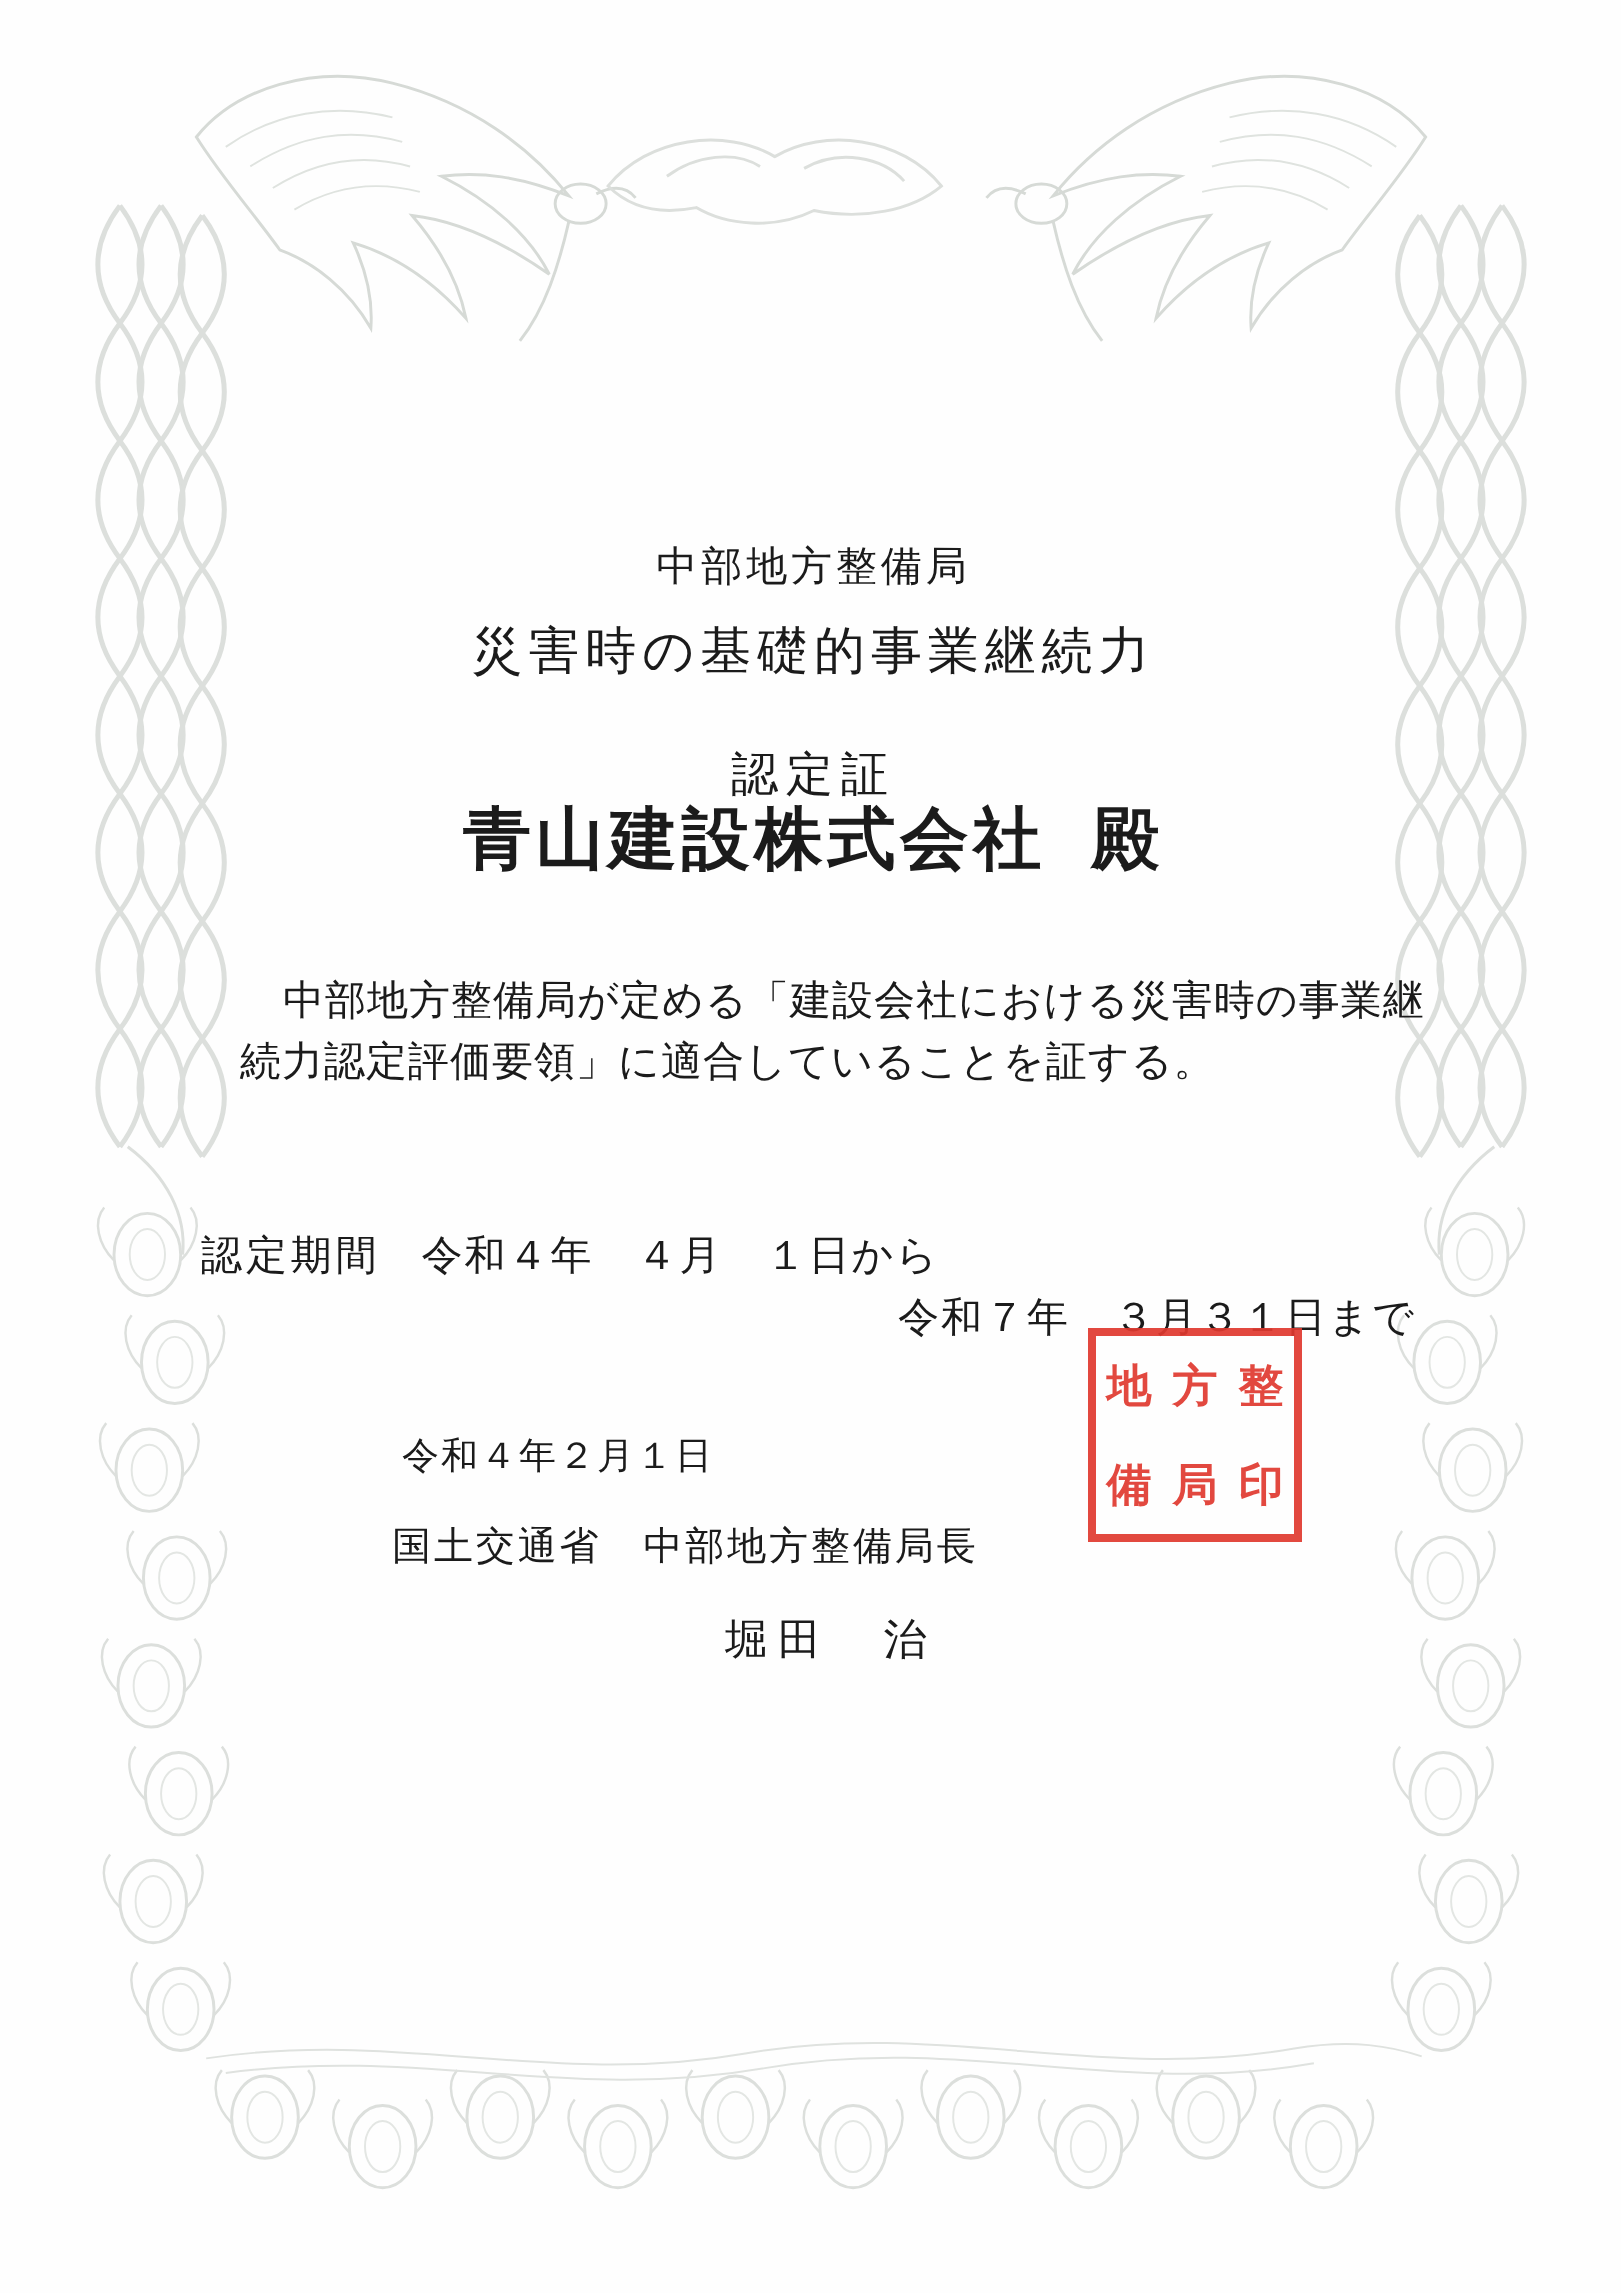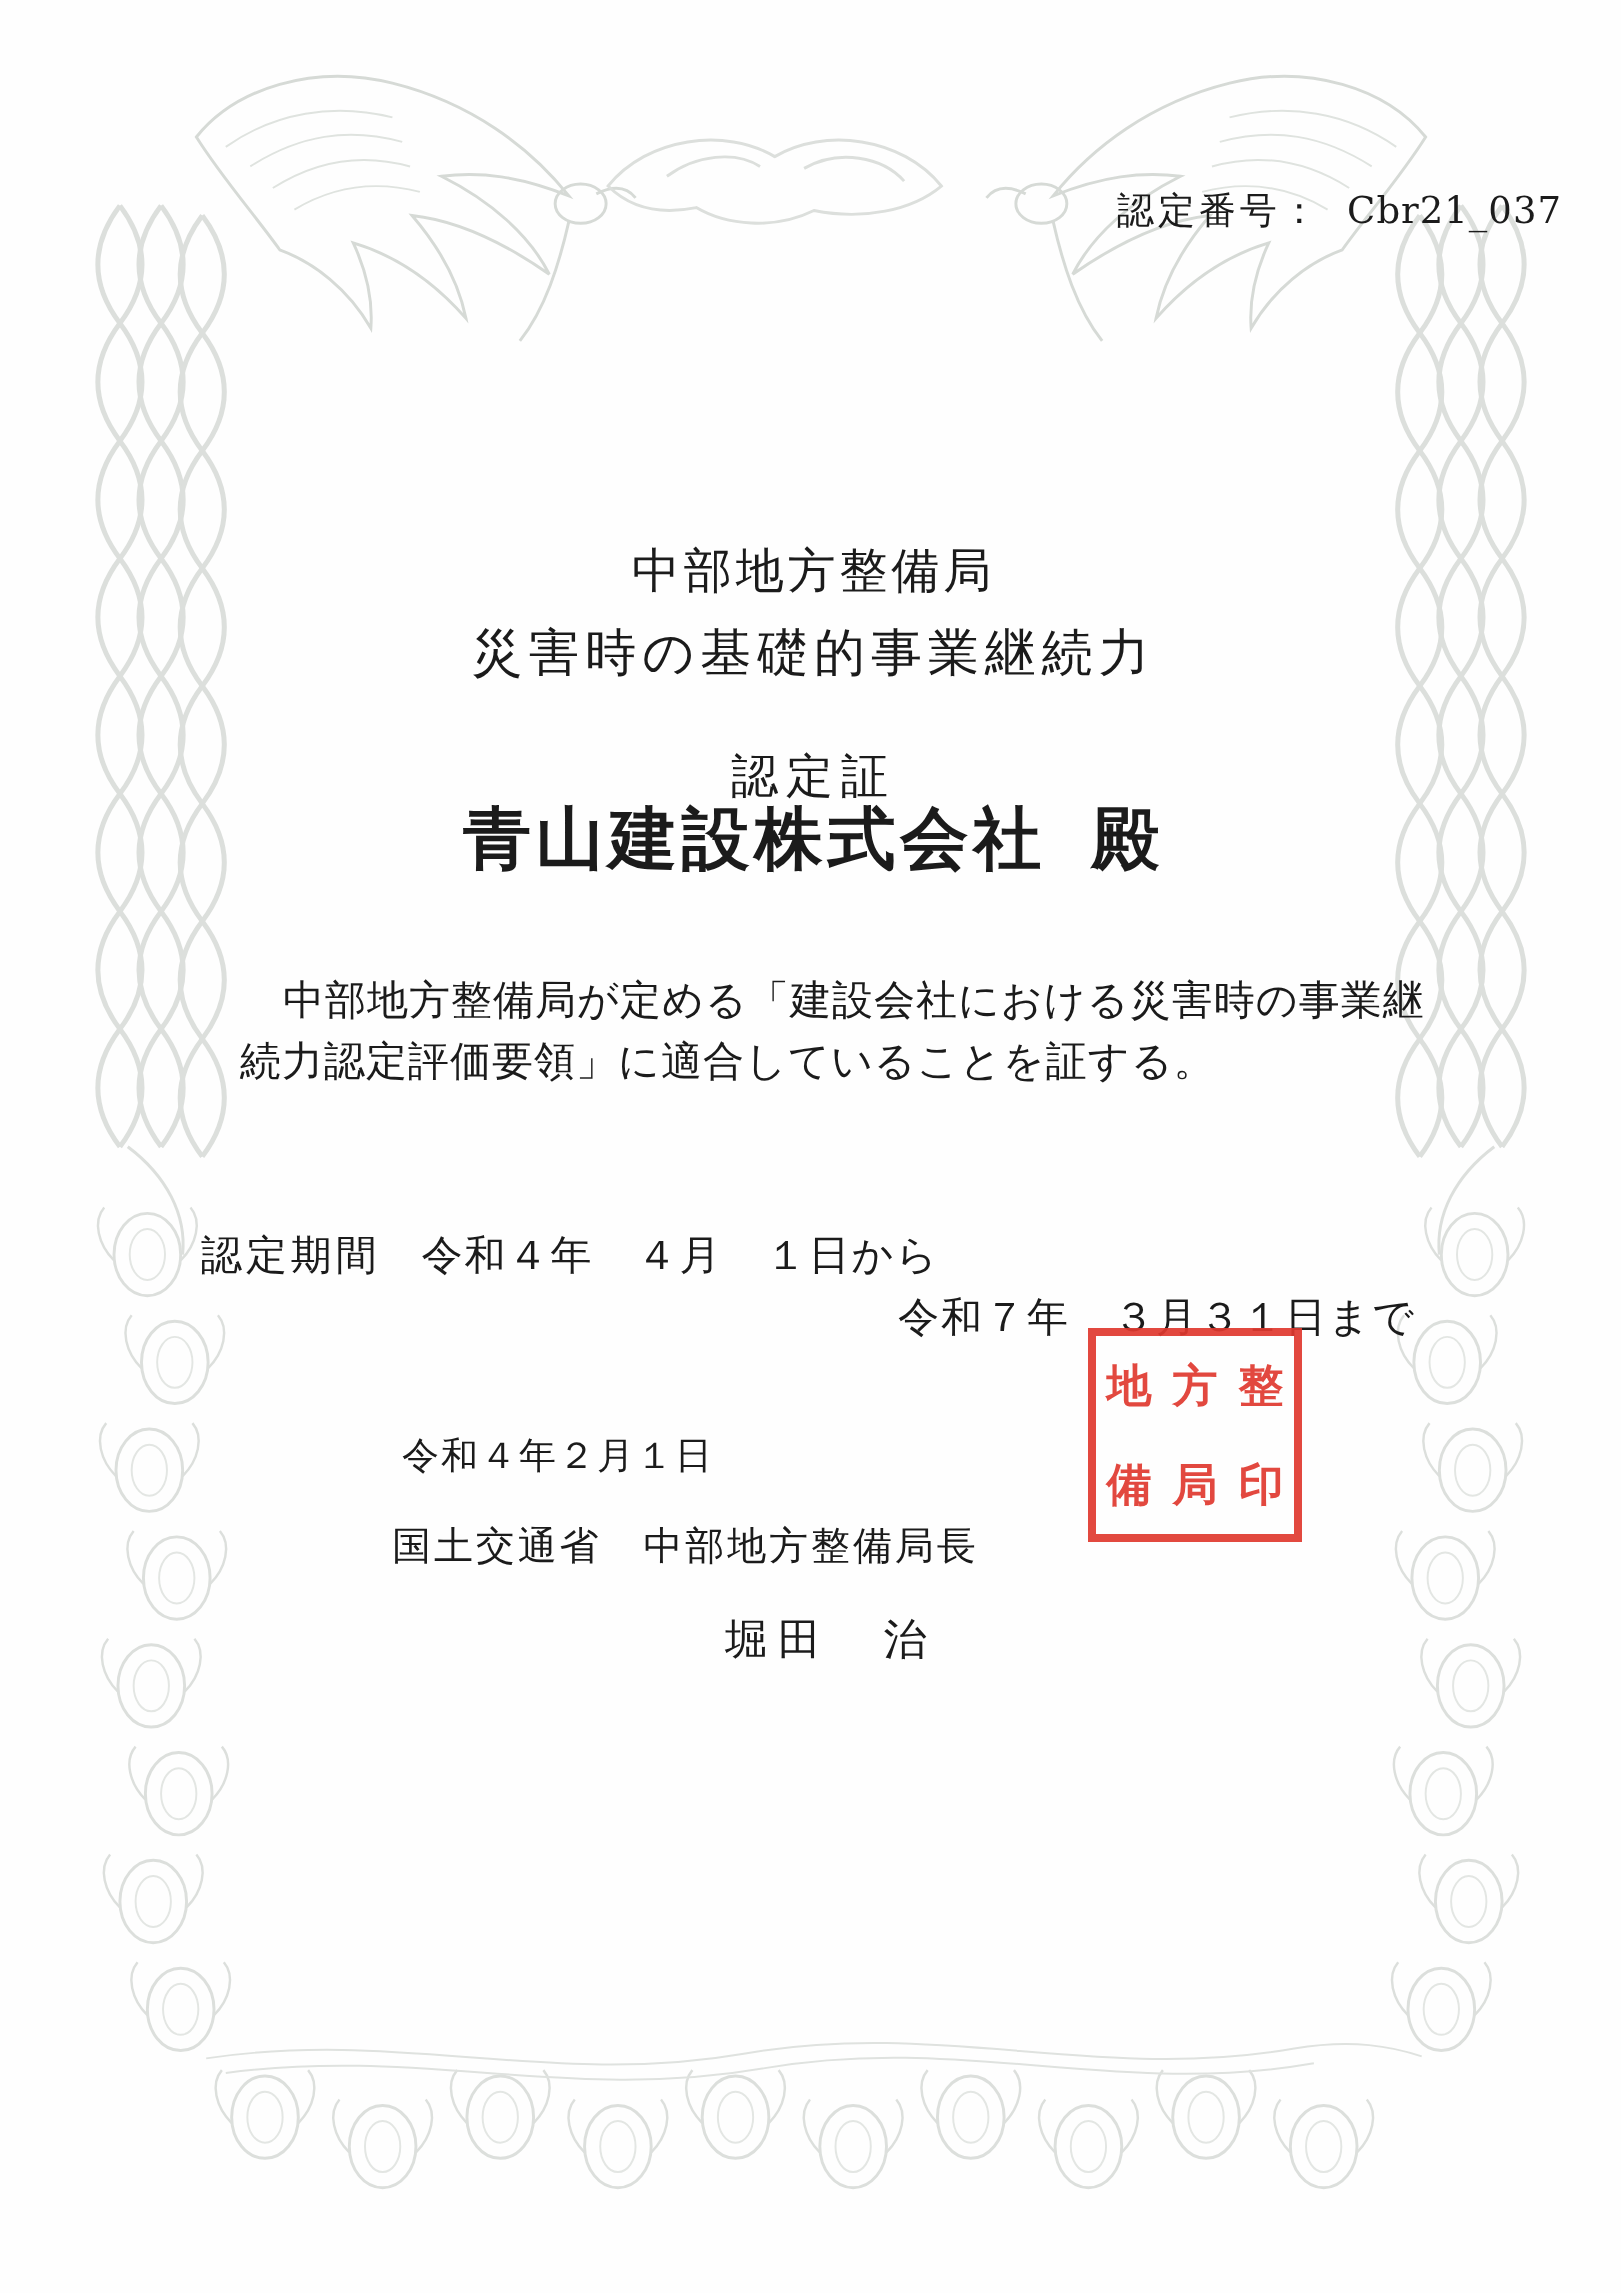--- a/index.html
+++ b/index.html
@@ -63,23 +63,23 @@
   }
 
   .title-block {
     position: absolute;
     left: 0;
     top: 392px;
     width: 1333px;
     text-align: center;
   }
   .title-line1 {
-    font-size: 48px;
+    font-size: 41px;
     letter-spacing: 3.9px;
-    margin-bottom: 16px;
+    margin-bottom: 23px;
   }
   .title-line2 {
     font-size: 51px;
     letter-spacing: 5.9px;
     margin-bottom: 57px;
   }
   .title-line3 {
     font-size: 47px;
     letter-spacing: 7.8px;
   }
@@ -395,23 +395,20 @@
         <path d="M170,2075 C370,2048 520,2105 720,2070 C920,2035 1080,2100 1280,2065"></path>
       </g>
 
       <g fill="none" stroke="#dcdfdc" stroke-width="3">
         <path d="M70,1130 C110,1160 130,1200 126,1240"></path>
         <path d="M1464,1130 C1424,1160 1404,1200 1408,1240"></path>
       </g>
     </svg>
   </div>
 
-  <div class="cert-number">
-    <span class="label">認定番号：</span><span class="value">Cbr21_037</span>
-  </div>
 
   <div class="content">
 
     <div class="title-block">
       <div class="title-line1">中部地方整備局</div>
       <div class="title-line2">災害時の基礎的事業継続力</div>
       <div class="title-line3">認定証</div>
     </div>
 
     <div class="recipient">

